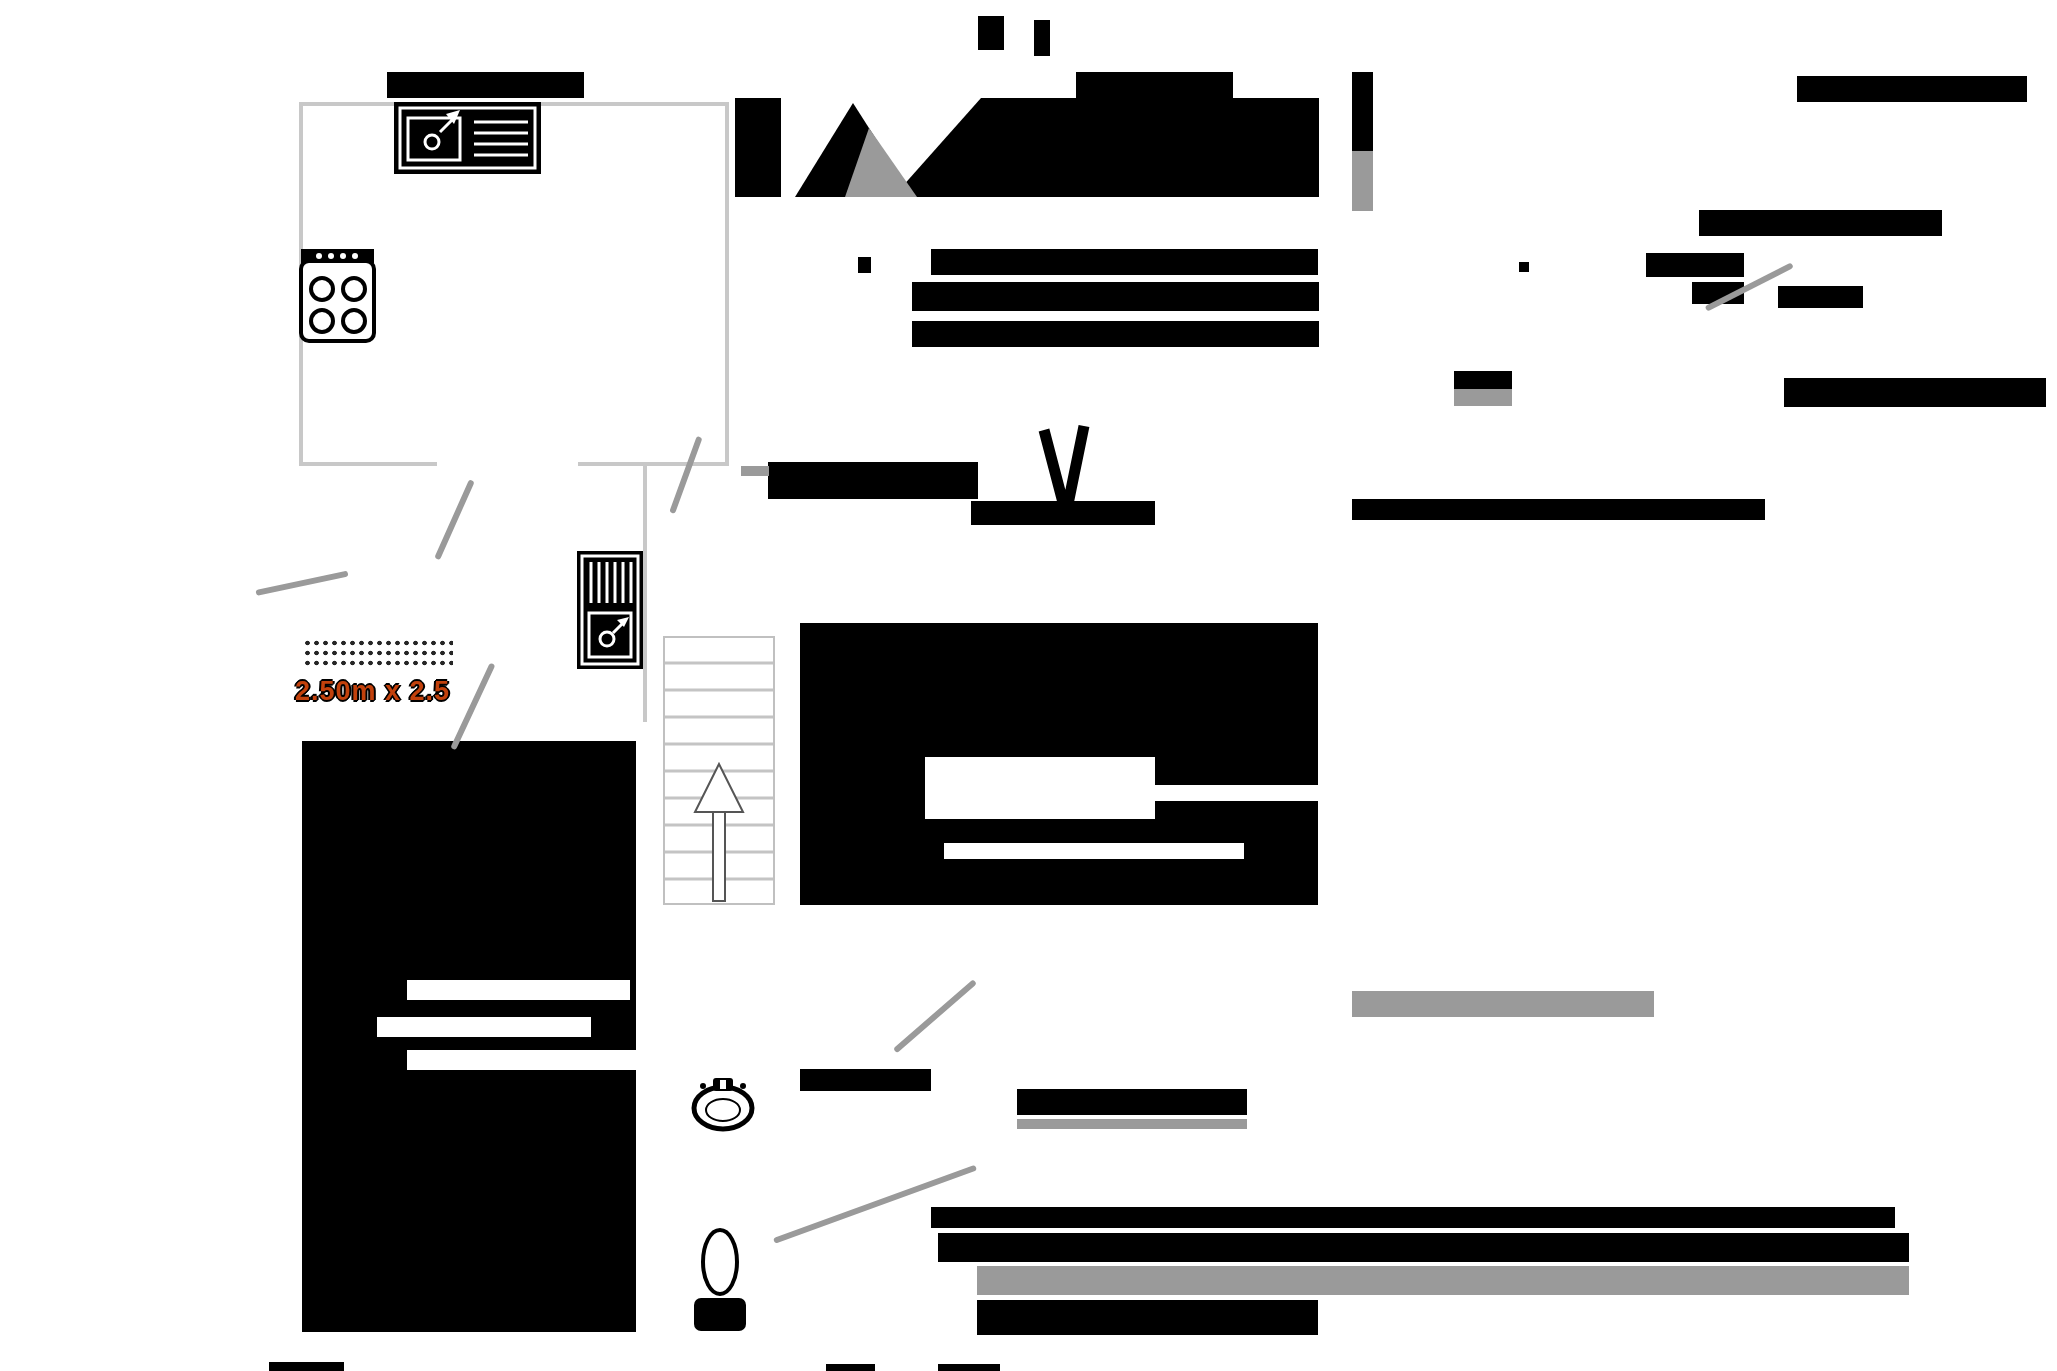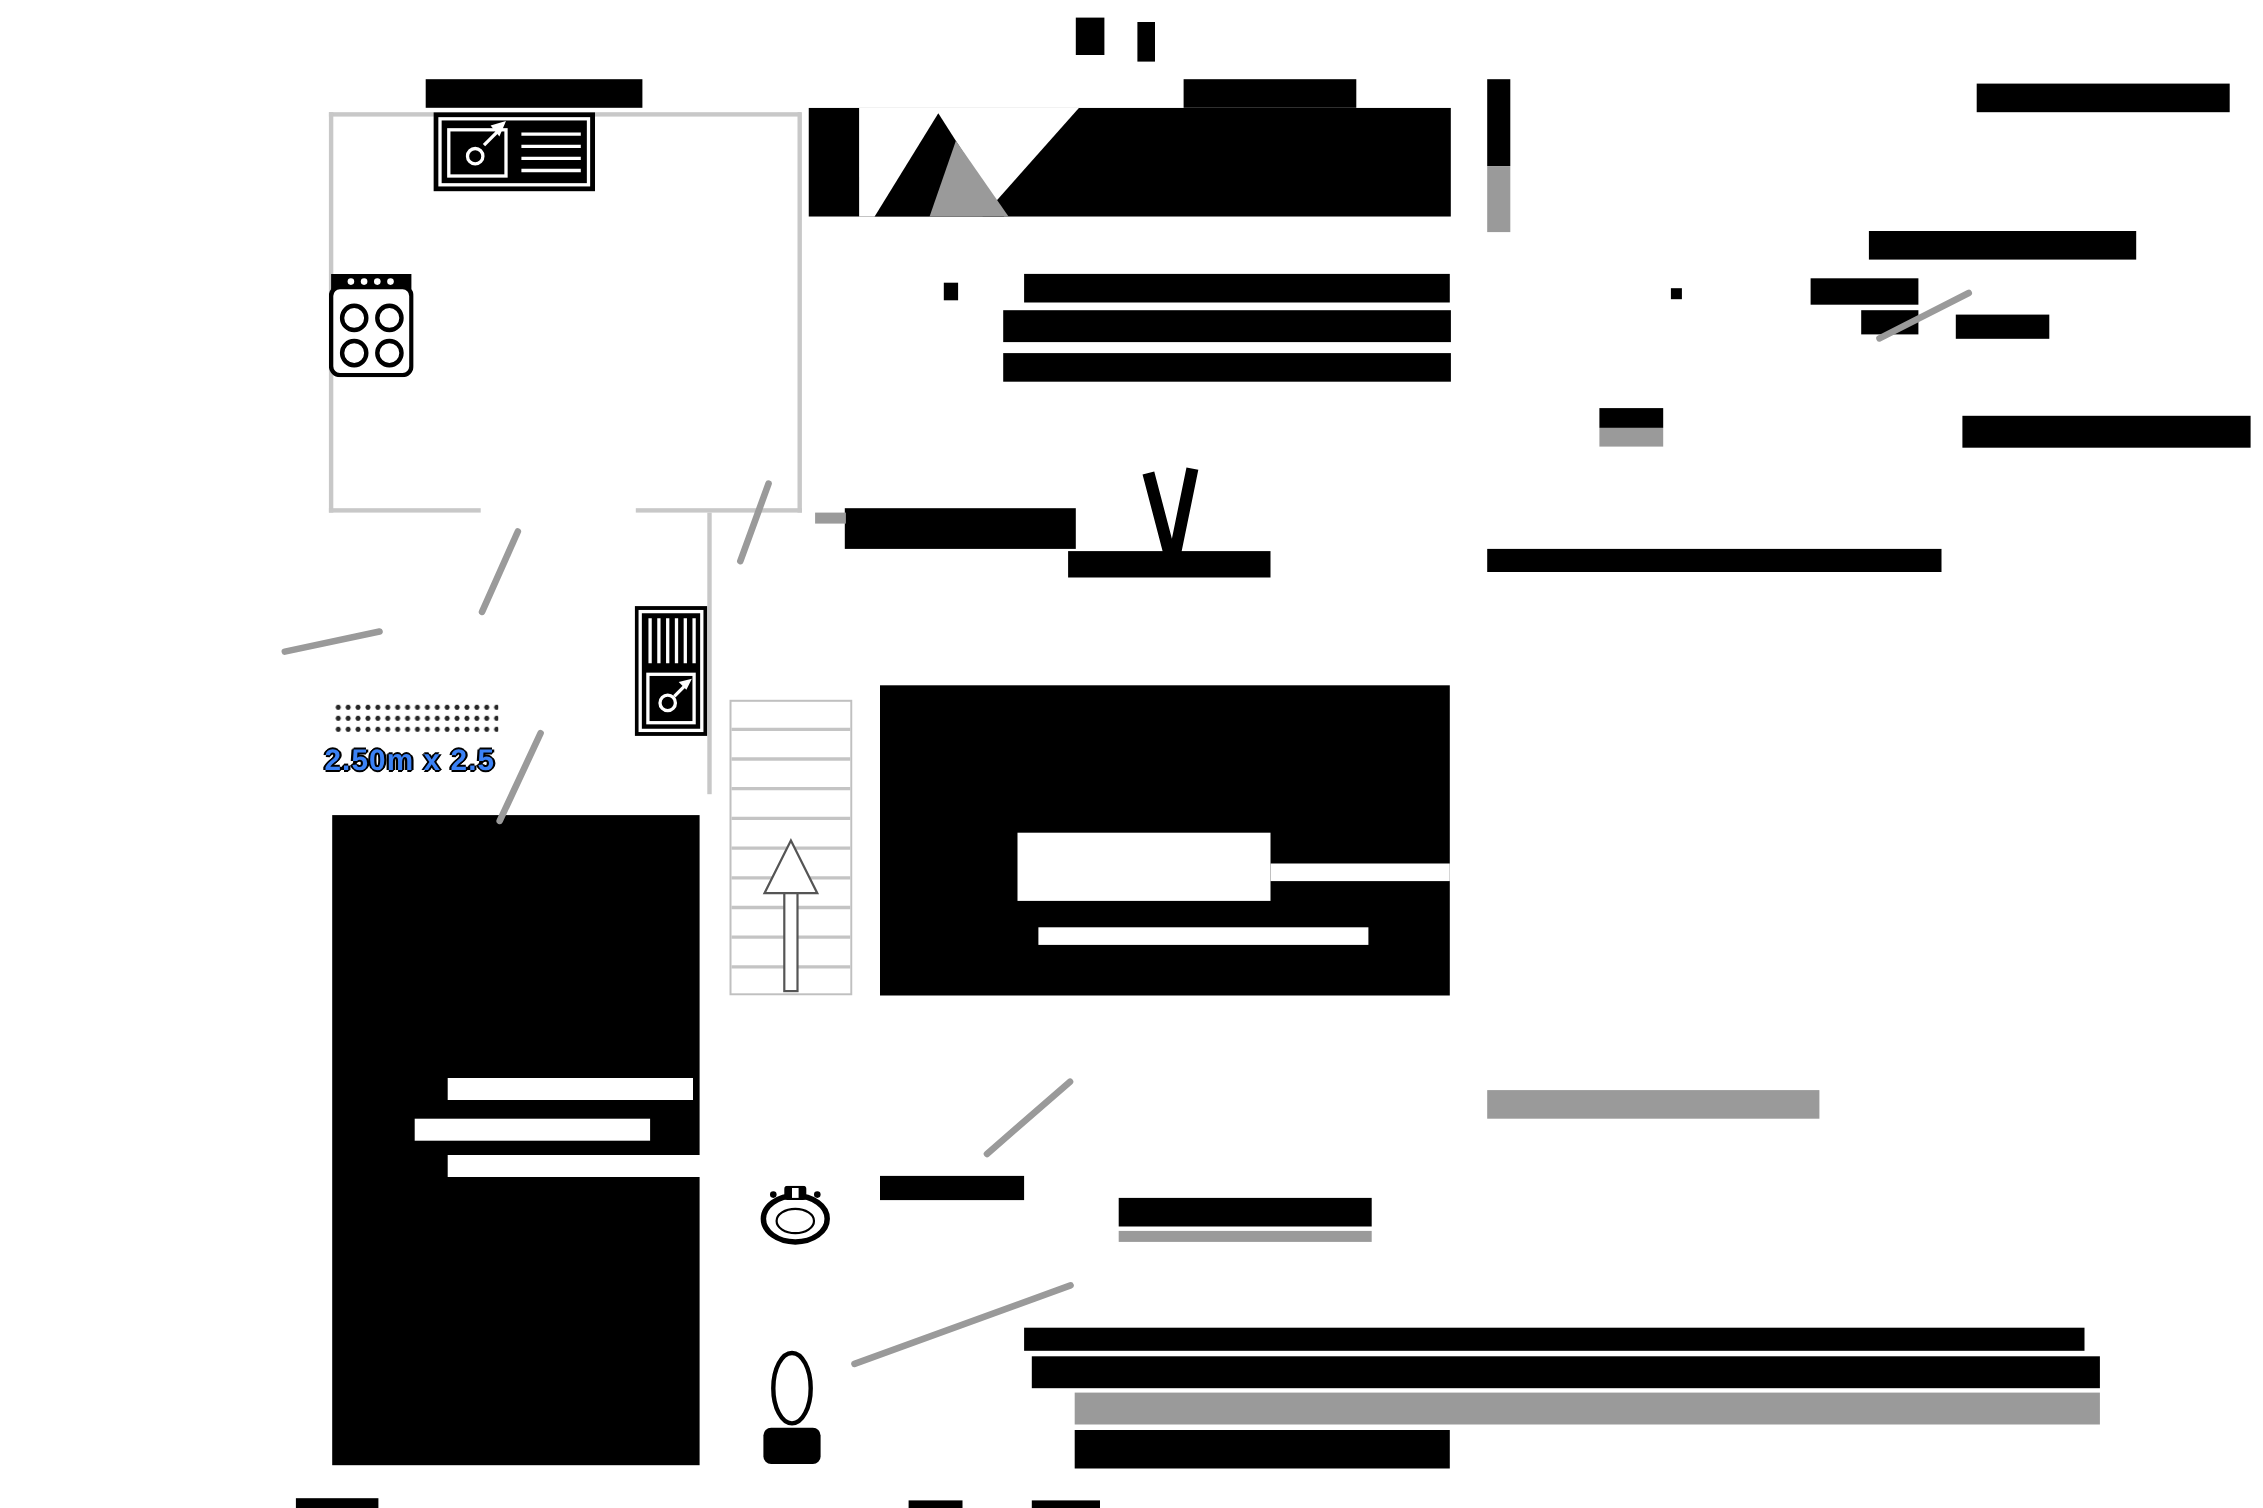--- a/index.html
+++ b/index.html
@@ -5,21 +5,21 @@
   html,body{margin:0;padding:0;background:#fff;}
   #canvas{position:relative;width:2057px;height:1371px;background:#fff;overflow:hidden;
           font-family:"Liberation Sans",sans-serif;}
   .bar{position:absolute;}
   .line{position:absolute;transform-origin:0 50%;border-radius:3px;}
   .icon{position:absolute;z-index:2;}
   #dim-label{position:absolute;left:295px;top:638px;width:190px;z-index:3;}
   #dim-speckle{width:150px;height:32px;margin:0 0 6px 8px;
     background-image:radial-gradient(circle,#000 2px,rgba(0,0,0,0) 2.6px);
     background-size:9px 10px;opacity:.85;}
-  #dim-text{font-size:27px;font-weight:bold;color:#3b82f6;letter-spacing:1px;white-space:nowrap;
+  #dim-text{font-size:27px;font-weight:bold;color:#c2410c;letter-spacing:1px;white-space:nowrap;
     text-shadow:-2px 0 0 #000,2px 0 0 #000,0 -2px 0 #000,0 2px 0 #000,-1px -1px 0 #000,1px 1px 0 #000;}
 </style>
 </head>
 <body>
 
 <div id="canvas">
 
   <svg class="icon" style="left:394px;top:102px" width="147" height="72" viewBox="0 0 147 72">
     <rect width="147" height="72" fill="#000"></rect>
     <rect x="6" y="6" width="135" height="60" fill="none" stroke="#fff" stroke-width="3"></rect>

